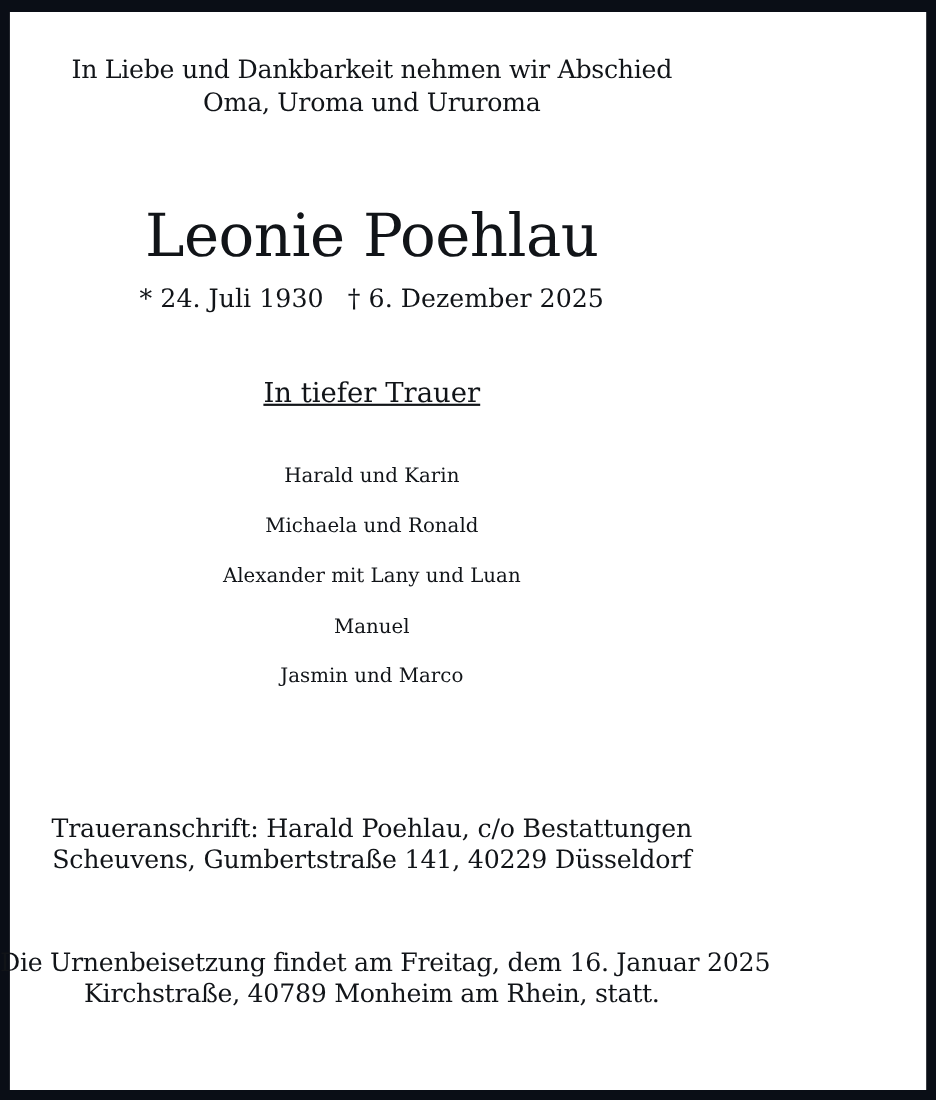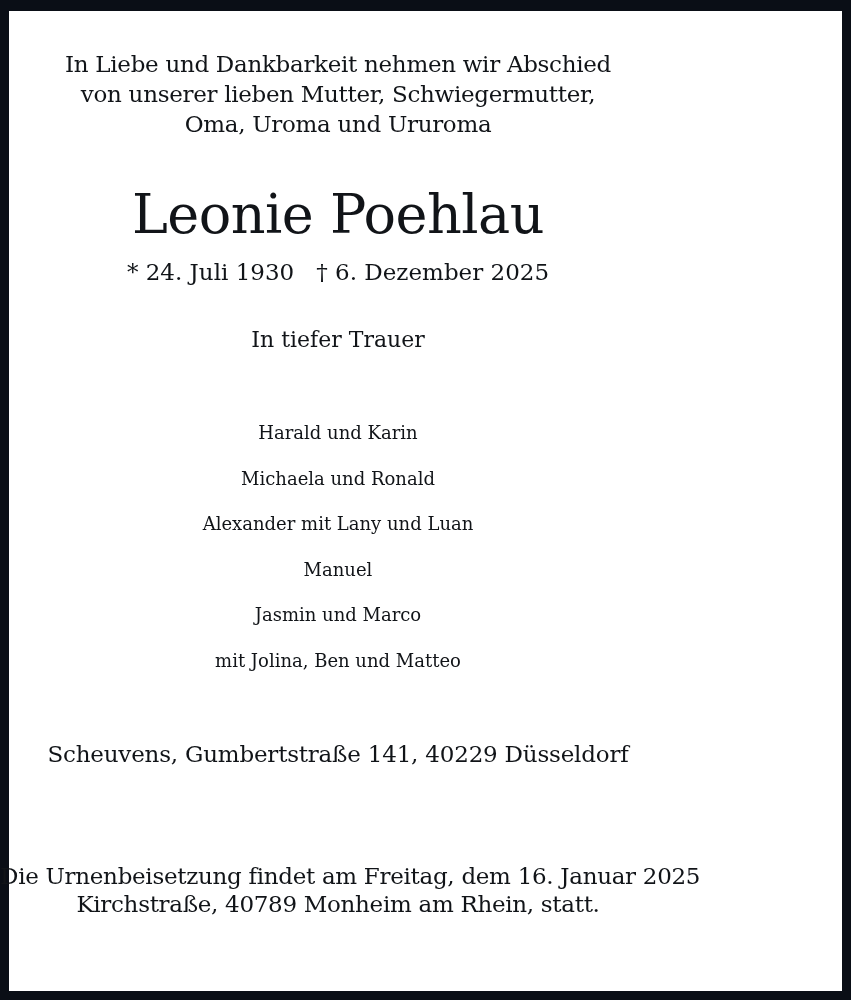--- a/index.html
+++ b/index.html
@@ -17,54 +17,53 @@
       position: absolute; left: 0; width: 676px;
       text-align: center;
       font-family: "DejaVu Serif", "Liberation Serif", serif;
       color: #111418;
       white-space: nowrap;
     }
     .intro { top: 49px; font-size: 23px; line-height: 30px; letter-spacing: -0.3px; }
     .name { top: 183px; font-size: 54px; line-height: 64px; letter-spacing: -0.5px; text-align: center; }
     .dates { top: 256px; font-size: 23px; line-height: 32px; }
     .dates .gap { display: inline-block; width: 22px; }
-    .trauer { top: 324px; font-size: 22px; line-height: 32px; }
+    .trauer { top: 341px; font-size: 25px; line-height: 32px; text-decoration: underline; }
     .family { top: 410px; font-size: 18px; line-height: 45.5px; }
     .address { top: 740px; font-size: 23px; line-height: 28px; letter-spacing: -0.2px; }
     .burial { top: 862px; font-size: 23px; line-height: 28px; letter-spacing: -0.3px; }
     .line { display: block; }
   </style>
 </head>
 <body>
 
 <div class="frame"></div>
 
 <div class="txt intro">
   <span class="line">In Liebe und Dankbarkeit nehmen wir Abschied</span>
-  <span class="line">von unserer lieben Mutter, Schwiegermutter,</span>
   <span class="line">Oma, Uroma und Ururoma</span>
 </div>
 
 <div class="txt name">Leonie Poehlau</div>
 
 <div class="txt dates">
   <span>* 24. Juli 1930</span><span class="gap"></span><span>† 6. Dezember 2025</span>
 </div>
 
 <div class="txt trauer">In tiefer Trauer</div>
 
 <div class="txt family">
   <span class="line">Harald und Karin</span>
   <span class="line">Michaela und Ronald</span>
   <span class="line">Alexander mit Lany und Luan</span>
   <span class="line">Manuel</span>
   <span class="line">Jasmin und Marco</span>
-  <span class="line">mit Jolina, Ben und Matteo</span>
 </div>
 
 <div class="txt address">
+  <span class="line">Traueranschrift: Harald Poehlau, c/o Bestattungen</span>
   <span class="line">Scheuvens, Gumbertstraße 141, 40229 Düsseldorf</span>
 </div>
 
 <div class="txt burial">
   <span class="line">Die Urnenbeisetzung findet am Freitag, dem 16. Januar 2025</span>
   <span class="line">Kirchstraße, 40789 Monheim am Rhein, statt.</span>
 </div>
 
 </body></html>

